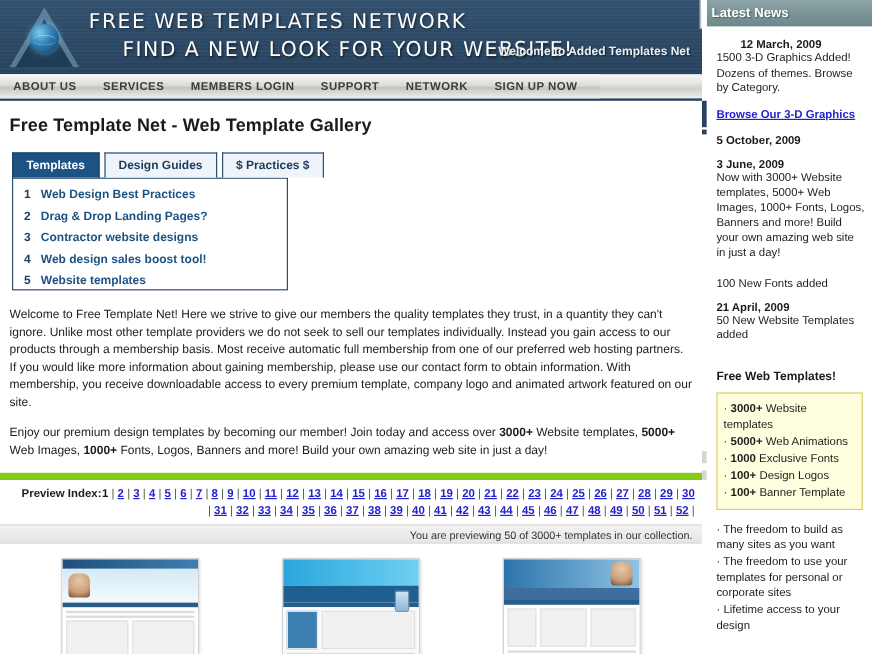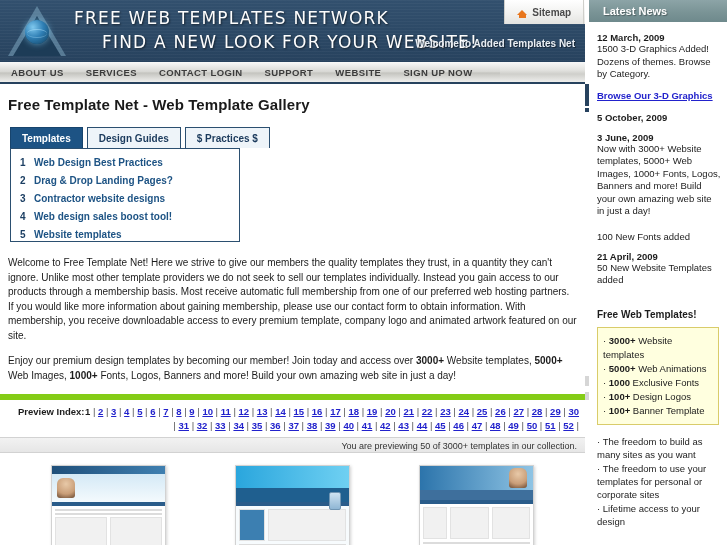--- a/index.html
+++ b/index.html
@@ -129,29 +129,29 @@
   }
 
   
   #sidebar {
     position: absolute; left: 589px; top: 0; width: 138px; height: 545px;
     background: #ffffff;
     overflow: hidden;
   }
   #news-head {
     height: 22px; background: #7b9598;
-    display:flex; align-items:center; padding-left: 14px;
+    display:flex; align-items:center; padding-left: 4px;
     color:#ffffff; font-size: 11px; font-weight: bold;
     text-shadow: 1px 1px 1px rgba(0,0,0,.35);
     background: linear-gradient(to bottom, #8ca4a7 0%, #7a9496 55%, #6e898c 100%);
     text-align: center;
   }
   #news-body { padding: 8px 6px 4px 8px; }
   .news-date { font-size: 9.5px; font-weight: bold; color:#1c1c1c; margin-top:9px; }
-  .news-date.first { margin-top:2px; }
+  .news-date.first { margin-top:2px;margin-left:20px; }
   .news-text { font-size: 9.5px; color:#1c1c1c; line-height: 12.5px; }
   .news-link {
     display:inline-block; margin-top: 9px; margin-bottom: 2px;
     font-size: 9.5px; font-weight: bold; color: #2222cc;
     text-decoration: underline; cursor:pointer;
   }
   .news-plain { font-size:9.5px; color:#1c1c1c; margin-top: 13px; }
 
   #fwt-title {
     margin: 18px 0 7px 8px; font-size: 10px; font-weight: bold; color:#1c1c1c;
@@ -285,40 +285,36 @@
     </div>
     <div id="title-block">
       <div class="hl1">FREE WEB TEMPLATES NETWORK</div>
       <div class="hl2">FIND A NEW LOOK FOR YOUR WEBSITE!</div>
     </div>
     <div id="welcome">Welcome to Added Templates Net</div>
   </div>
 
   <div id="util">
     <div class="util-btn">
-      <span class="util-ico ico-home"></span>
-      <span>Sitemap</span>
-    </div>
-    <div class="util-btn">
       <span class="util-ico ico-check"></span>
       <span>Affiliates</span>
     </div>
     <div class="util-btn">
       <span class="util-ico ico-faq"></span>
       <span>FAQ</span>
     </div>
   </div>
 
   <div id="nav">
     <div class="navbg"></div>
     <div class="nav-item">ABOUT US</div>
     <div class="nav-item">SERVICES</div>
-    <div class="nav-item">CONTACT LOGIN</div>
+    <div class="nav-item">MEMBERS LOGIN</div>
     <div class="nav-item">SUPPORT</div>
-    <div class="nav-item">WEBSITE</div>
+    <div class="nav-item">NETWORK</div>
     <div class="nav-item">SIGN UP NOW</div>
   </div>
 
   <div id="main">
     <div id="page-title">Free Template Net - Web Template Gallery</div>
 
     <div id="tabs">
       <div class="tab active">Templates</div>
       <div class="tab">Design Guides</div>
       <div class="tab">$ Practices $</div>

